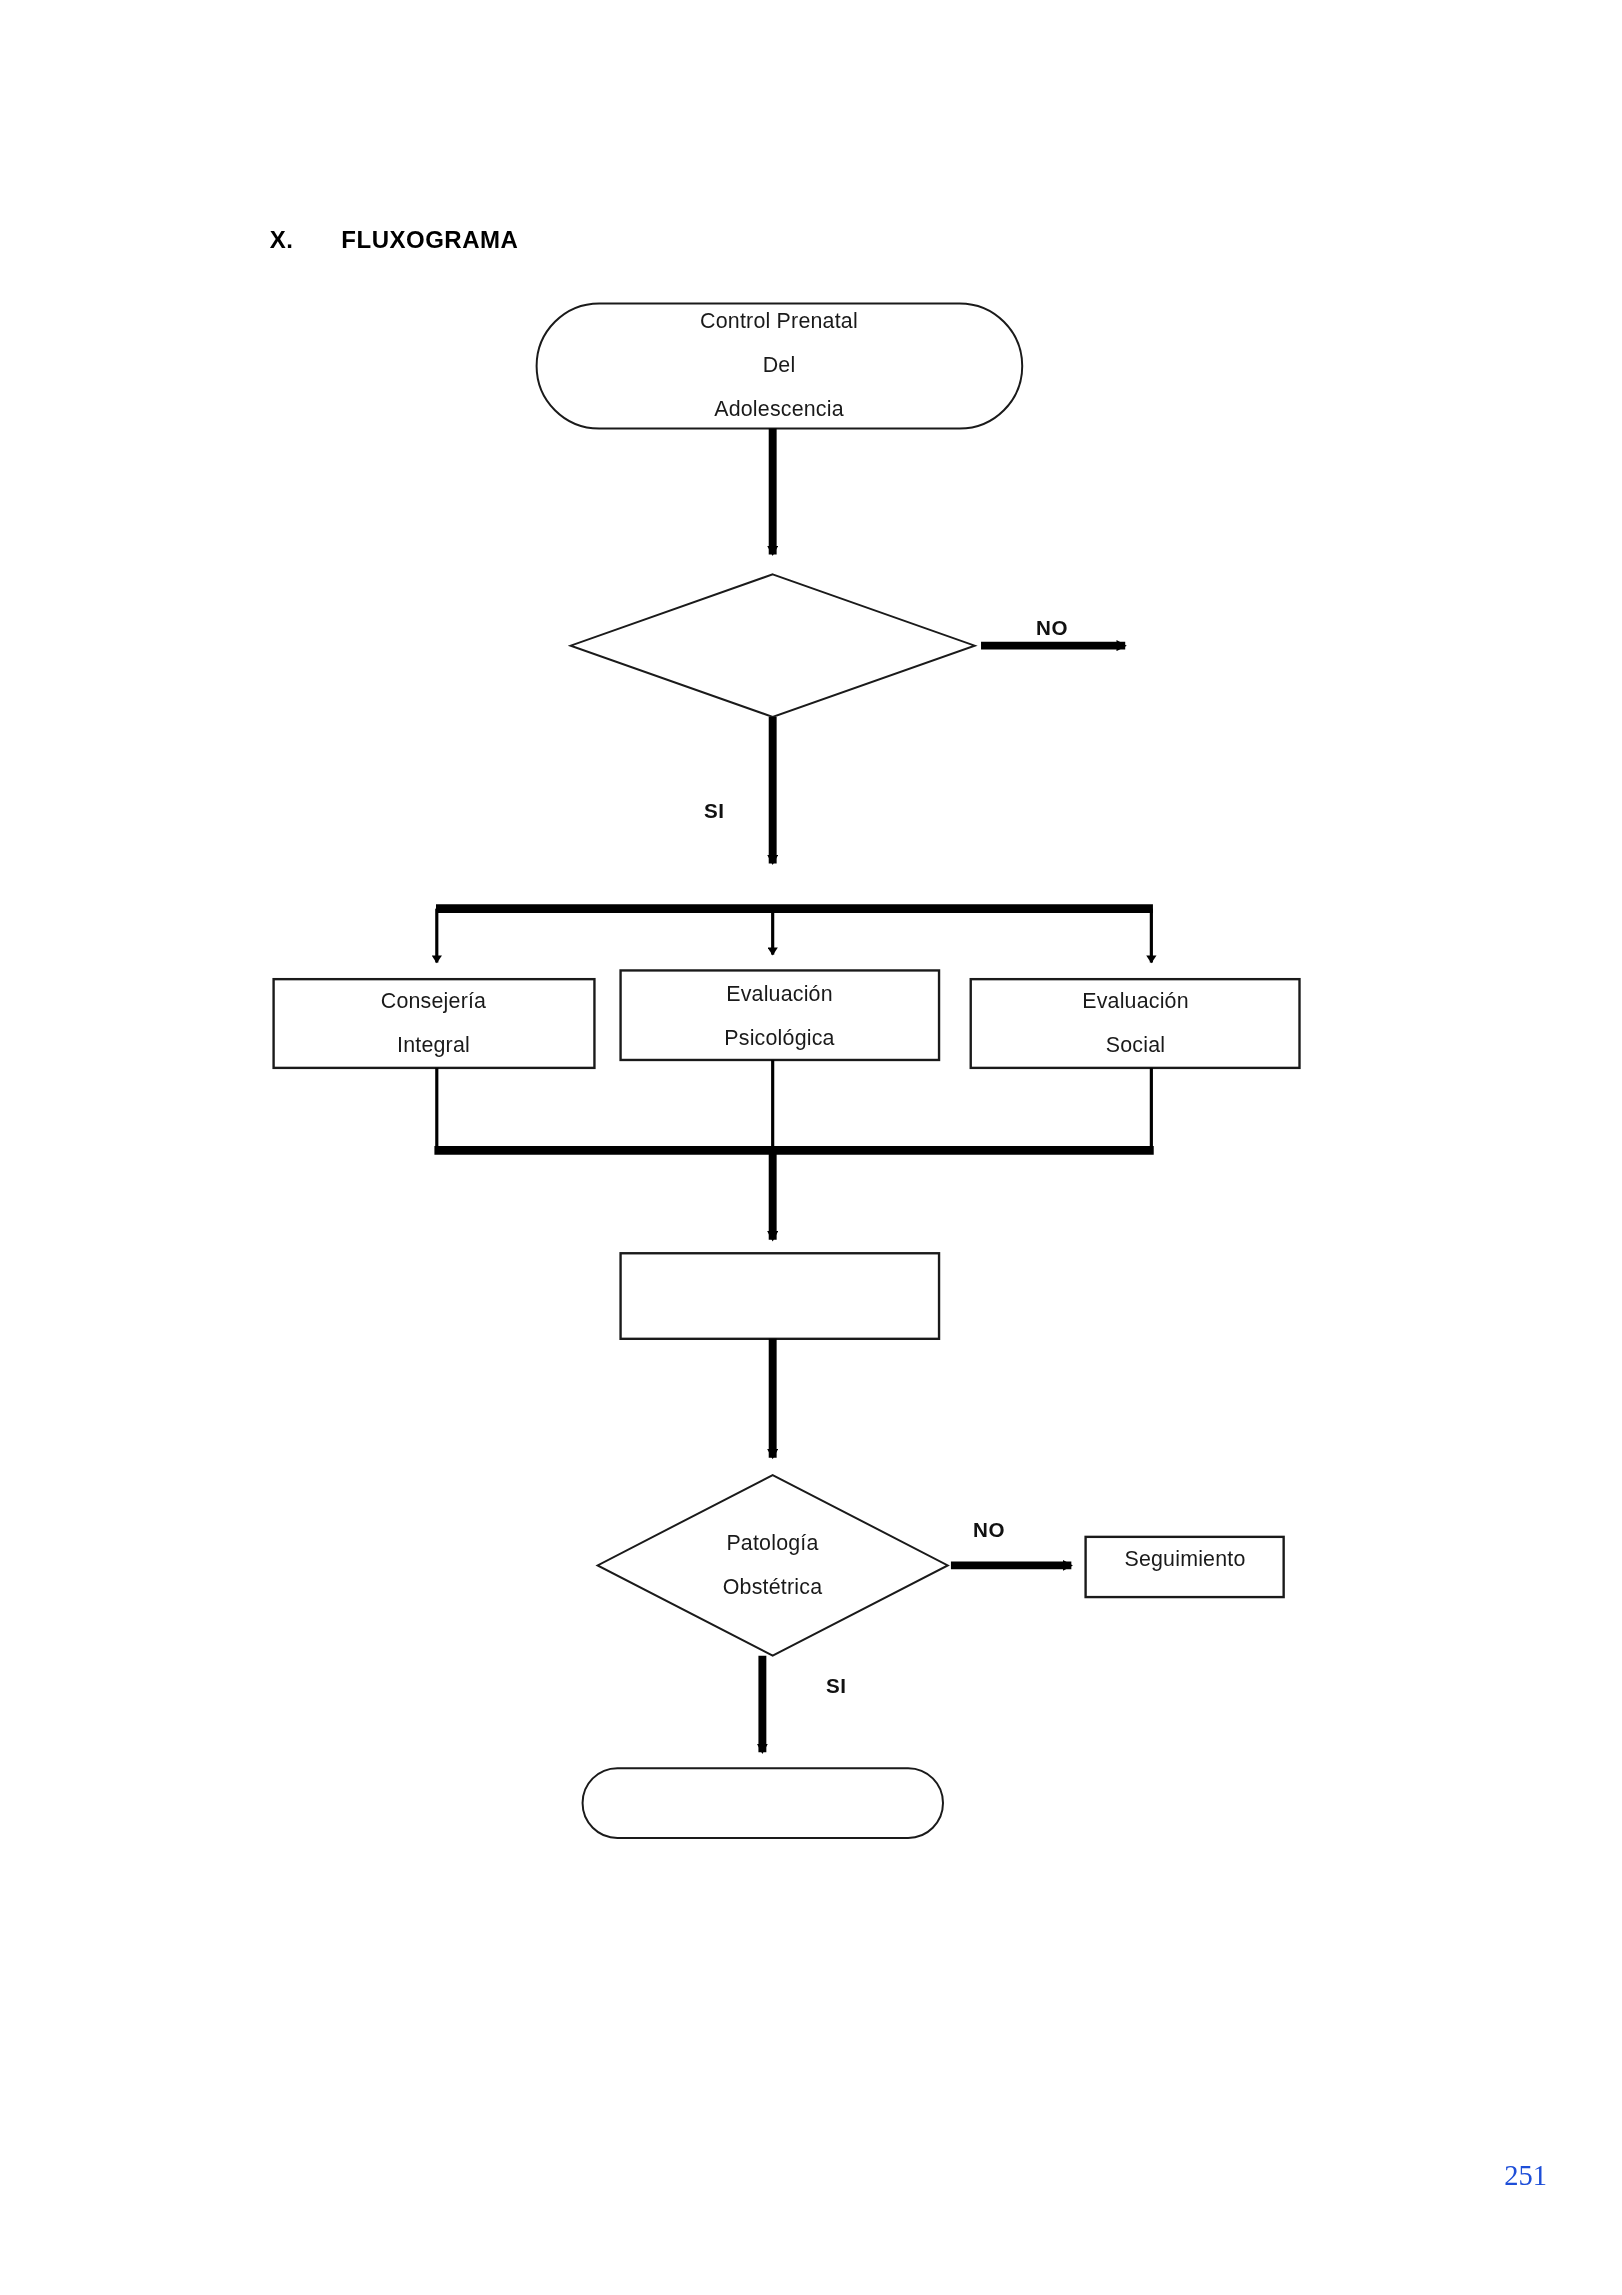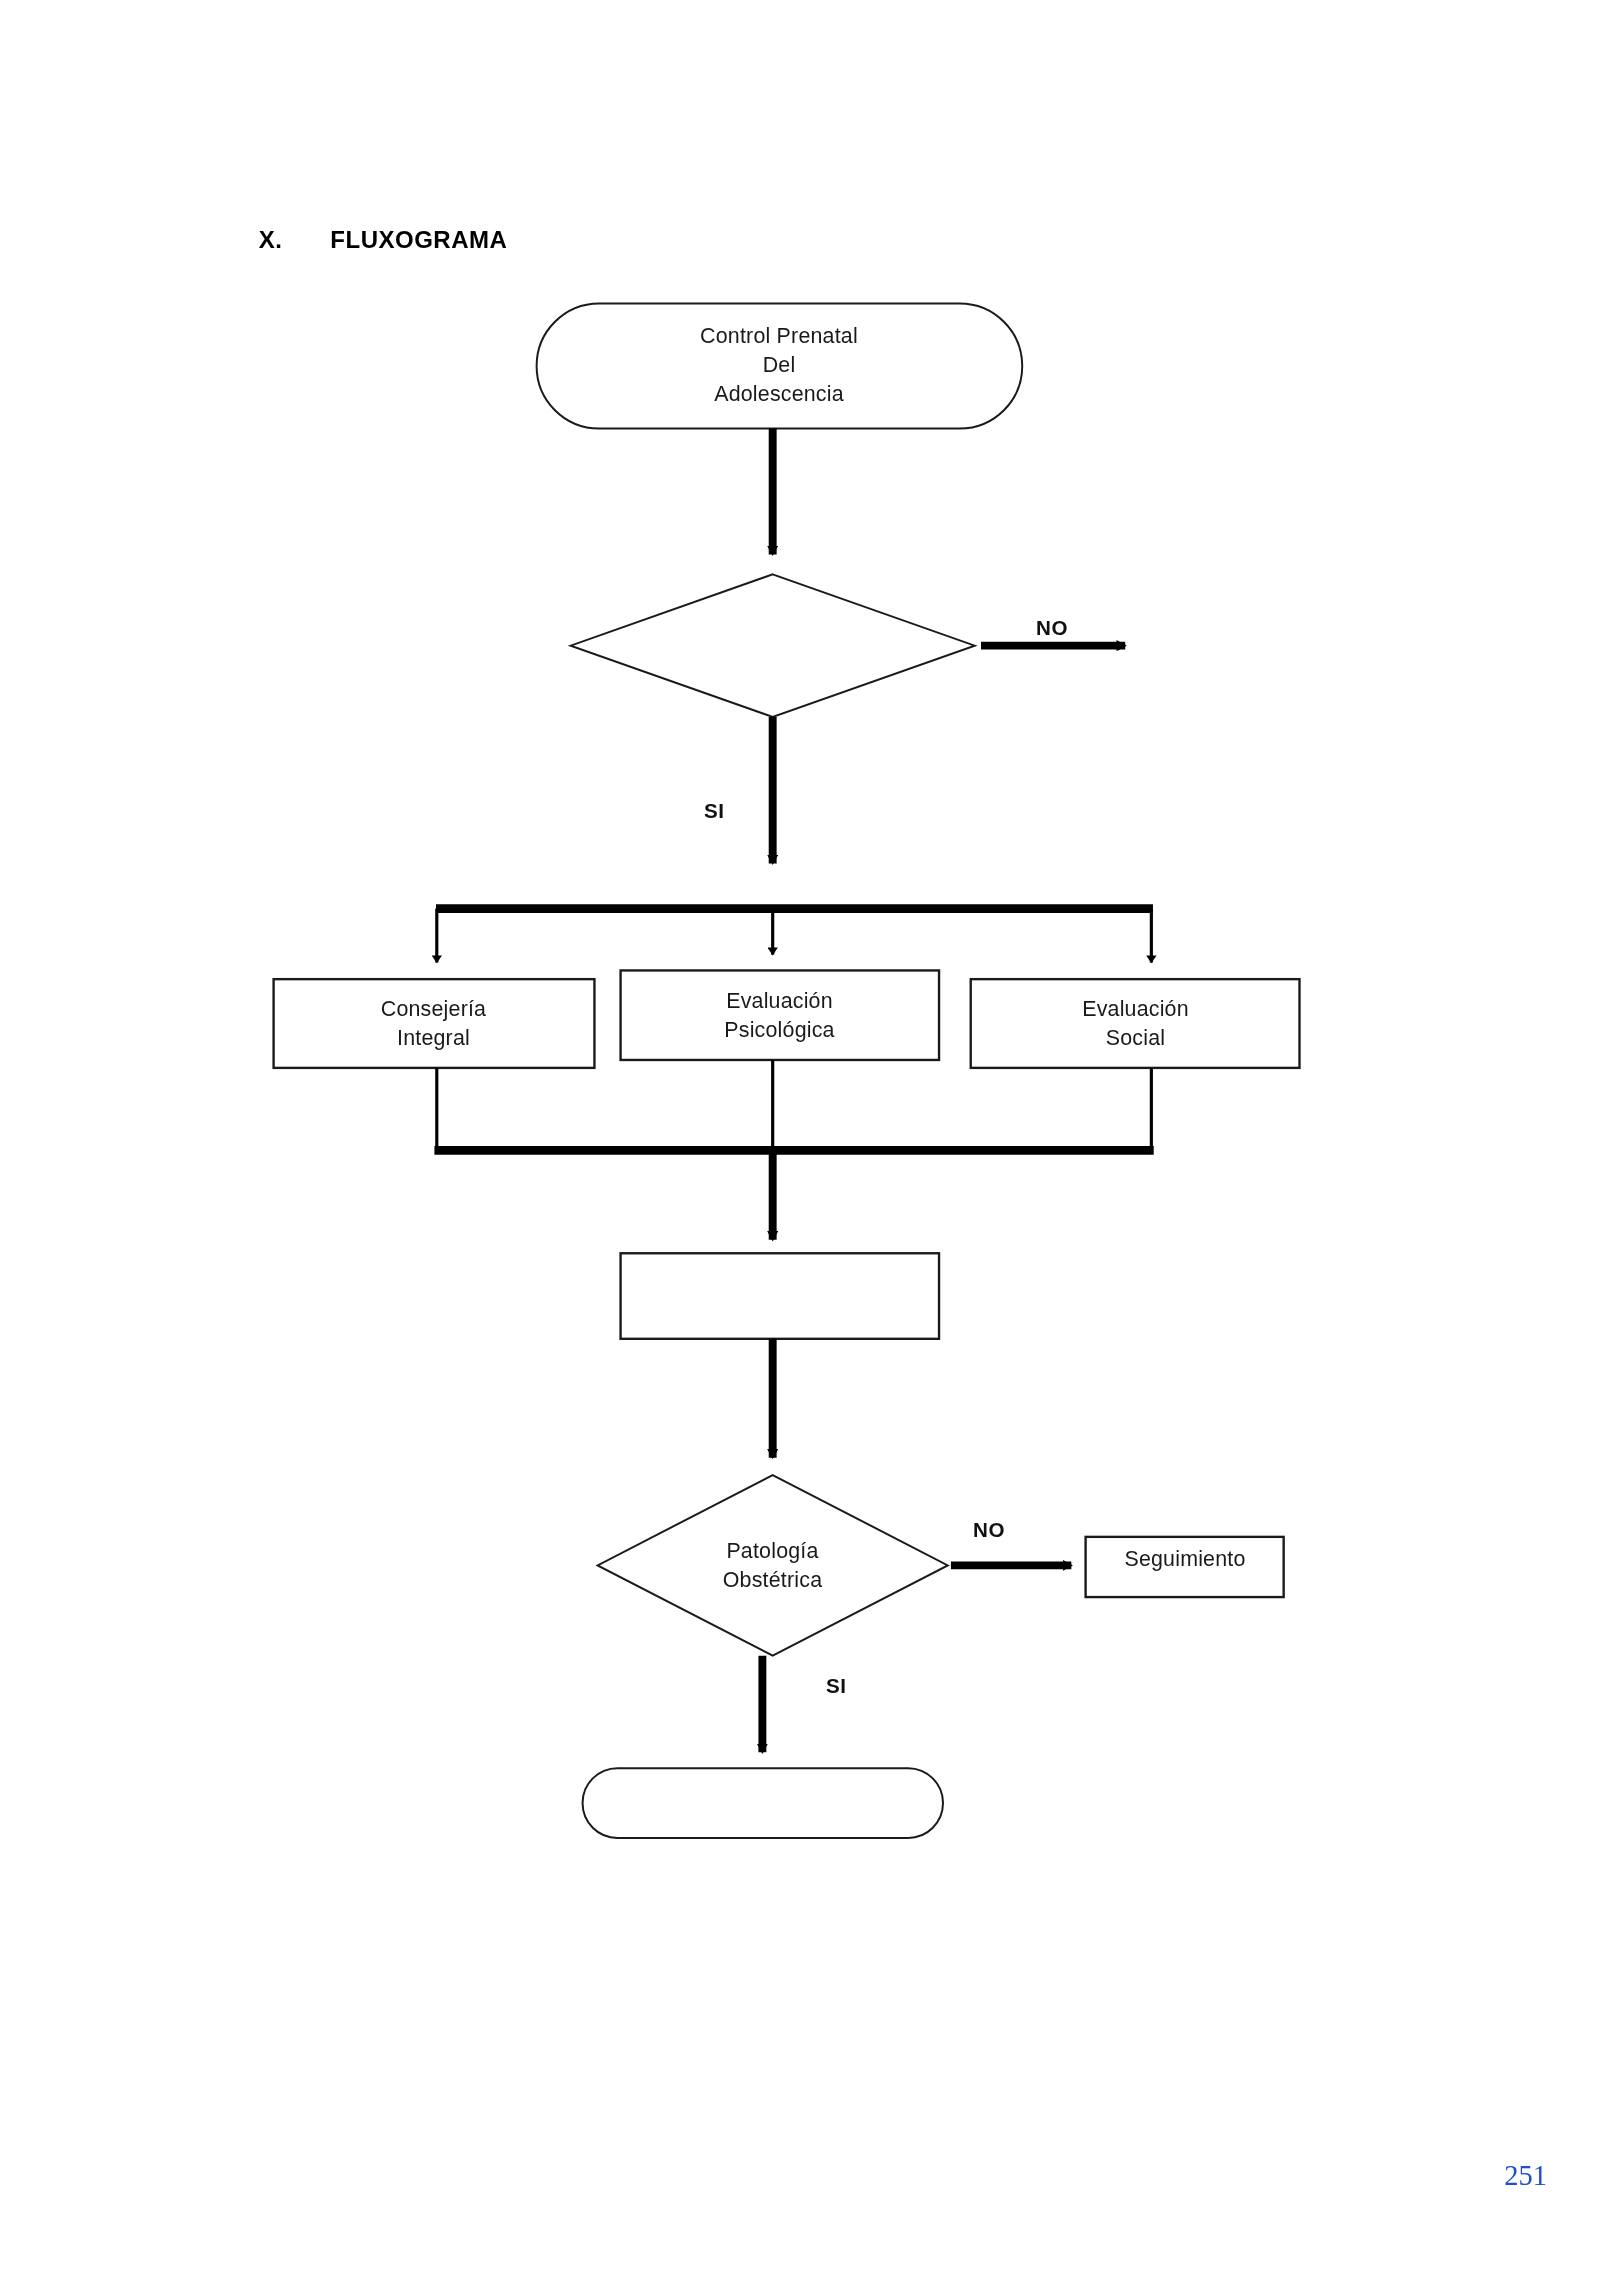--- a/index.html
+++ b/index.html
@@ -17,21 +17,21 @@
   }
 
   .page {
     position: absolute;
     inset: 0;
   }
 
   
   .heading {
     position: absolute;
-    left: 230px;
+    left: 241px;
     top: 198px;
     font-size: 24px;
     font-weight: bold;
     letter-spacing: 0.5px;
     white-space: pre;
   }
   .heading .num { margin-right: 48px; }
 
   
   .chart-svg {
@@ -49,20 +49,21 @@
     font-size: 21.4px;
     line-height: 1.34;
     letter-spacing: 0.2px;
     color: #1a1a1a;
     white-space: pre-line;
     display: flex;
     flex-direction: column;
     align-items: center;
     justify-content: center;
     pointer-events: none;
+    gap: 15px;
   }
 
   .edge-label {
     position: absolute;
     font-size: 20.6px;
     font-weight: bold;
     letter-spacing: 0.6px;
     color: #111111;
   }
 

